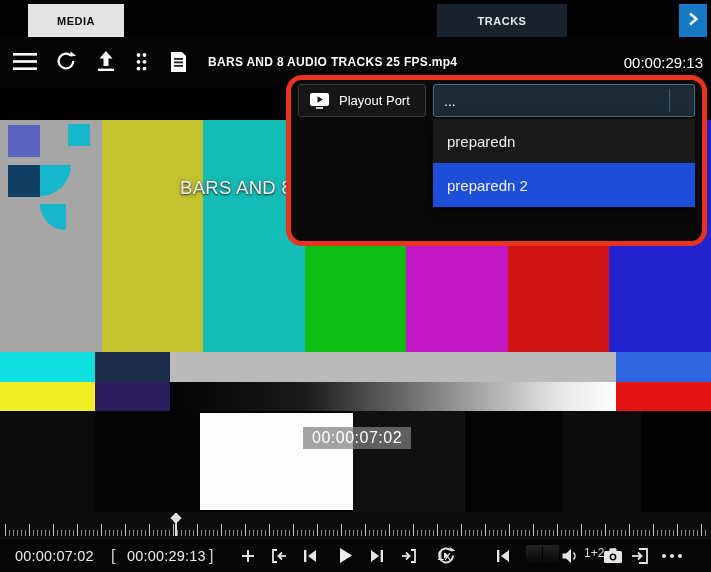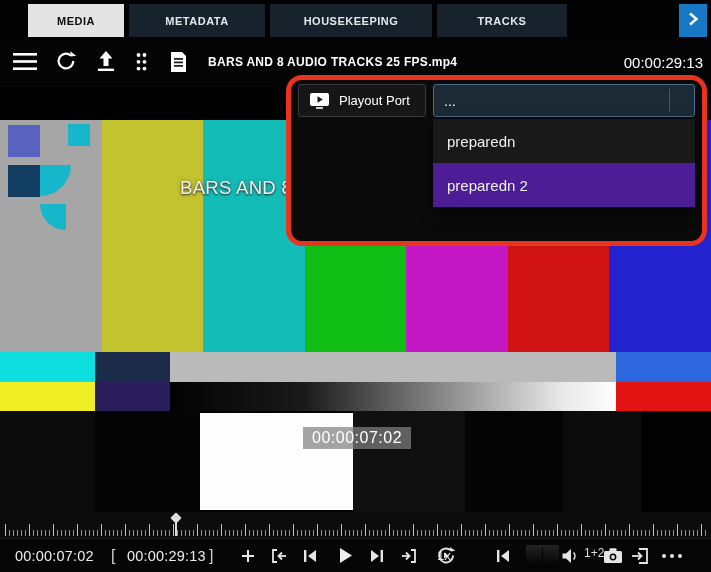--- a/index.html
+++ b/index.html
@@ -46,21 +46,21 @@
        border:1px solid #3a3a3a;border-radius:3px;display:flex;align-items:center;gap:9px;
        padding:12px 10px;color:#fff;font-size:13px;z-index:20;box-sizing:border-box;cursor:pointer;}
   .pp-combo{position:absolute;left:433px;top:84px;width:262px;height:33px;background:#1c2a36;
        border:1px solid #4d6e8e;border-radius:3px;display:flex;align-items:center;padding:0 10px;
        color:#fff;font-size:14px;z-index:20;box-sizing:border-box;cursor:text;}
   .combo-div{position:absolute;right:24px;top:4px;bottom:4px;width:1px;background:#3d5a75;}
   .pp-menu{position:absolute;left:433px;top:119px;width:262px;z-index:25;
        box-shadow:0 5px 12px rgba(0,0,0,.65);}
   .pp-item{height:44px;display:flex;align-items:center;padding:0 14px;font-size:15px;color:#f0f0f0;
        background:#191919;cursor:pointer;}
-  .pp-item.selected{background:#4c1d95;text-align:right;}
+  .pp-item.selected{background:#1d4ed8;text-align:right;}
 
   
   .annotation{position:absolute;left:286px;top:75px;width:421px;height:171px;border:5px solid #e7331f;
        border-radius:16px;box-sizing:border-box;z-index:40;pointer-events:none;}
 
   
   .ruler{position:absolute;top:512px;left:0;width:711px;height:26px;background:#0c0c0c;cursor:pointer;}
   .ticks-minor{position:absolute;left:5px;right:3px;bottom:2px;height:6px;
        background:repeating-linear-gradient(90deg,#8f8f8f 0 1px,transparent 1px 4px);}
   .ticks-major{position:absolute;left:5px;right:3px;bottom:2px;height:12px;
@@ -82,22 +82,20 @@
        background:linear-gradient(180deg,#242424,#000);}
   .meter-div{position:absolute;left:16px;top:2px;bottom:2px;width:1px;background:#000;}
 </style>
 </head>
 <body>
 
 <div class="app">
 
   <div class="tabbar">
     <div class="tab active" style="left:28px;width:96px">MEDIA</div>
-    <div class="tab" style="left:129px;width:136px">METADATA</div>
-    <div class="tab" style="left:270px;width:162px">HOUSEKEEPING</div>
     <div class="tab" style="left:437px;width:130px">TRACKS</div>
     <div class="tab-scroll">
       <span>
         <svg width="12" height="14" viewBox="0 0 12 14">
             <path d="M3 1.5 9.5 7 3 12.5" fill="none" stroke="#fff" stroke-width="2.4"></path>
           </svg>
       </span>
     </div>
   </div>
 

